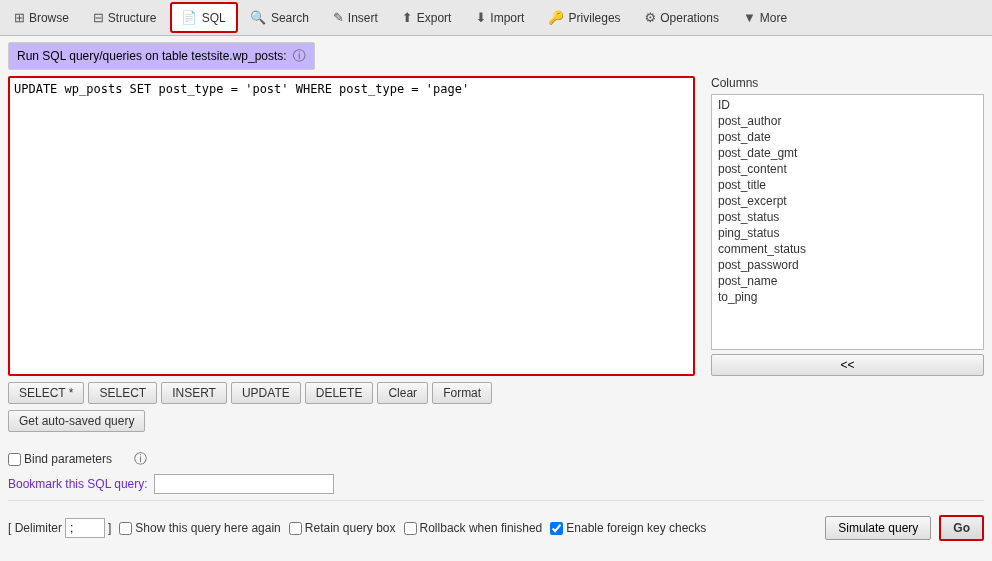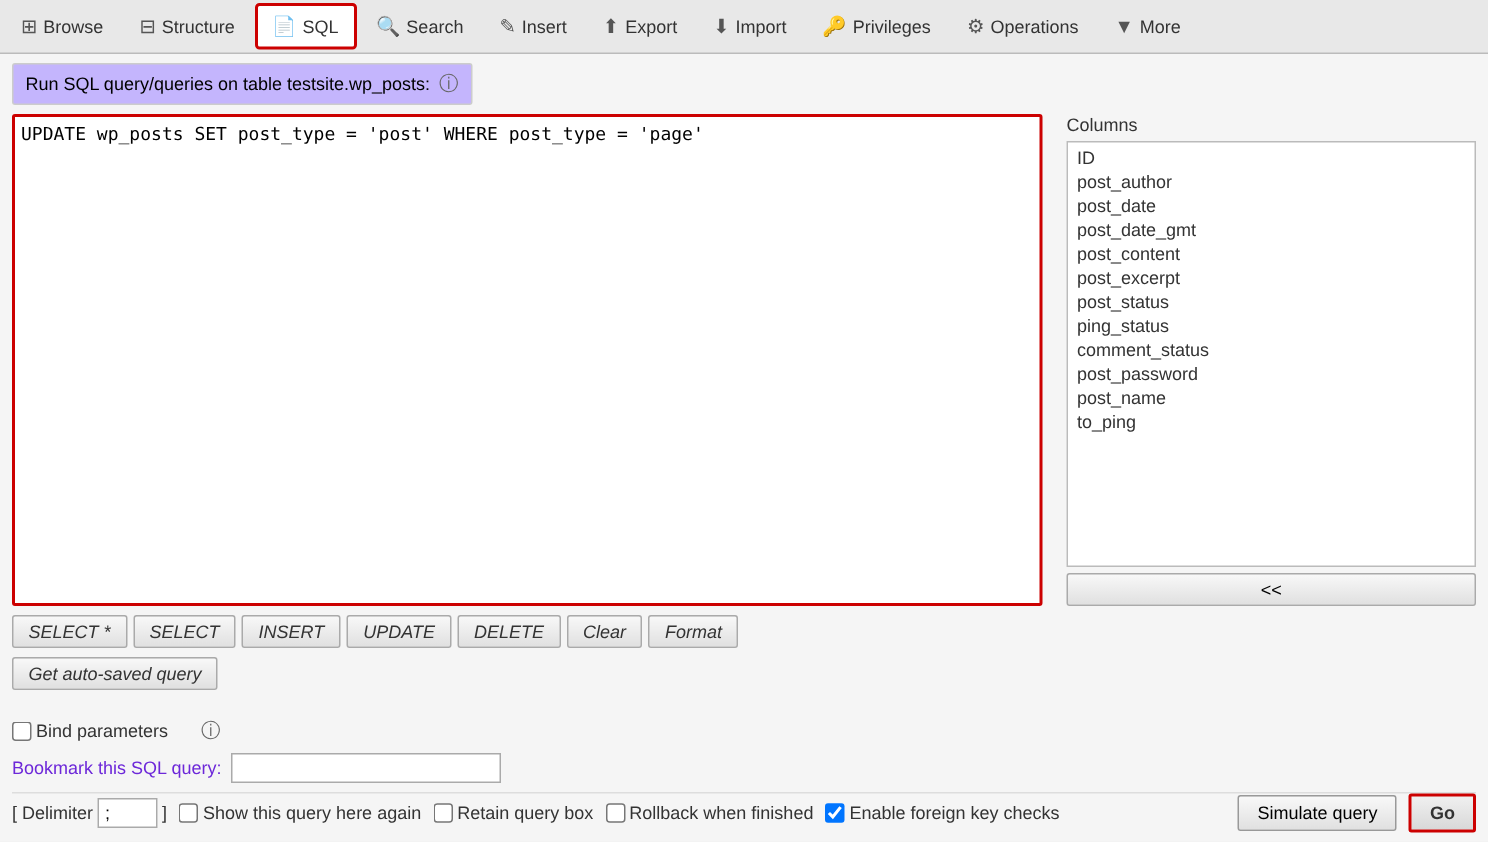--- a/index.html
+++ b/index.html
@@ -137,21 +137,20 @@
     }
 
     .btn {
       padding: 3px 10px;
       border: 1px solid #aaa;
       background: linear-gradient(to bottom, #f8f8f8, #e0e0e0);
       cursor: pointer;
       font-size: 12px;
       border-radius: 2px;
       color: #333;
-      font-style: italic;
     }
 
     
     .options-row {
       display: flex;
       gap: 22px;
       margin-top: 18px;
     }
     .options-row label {
       font-size: 12px;
@@ -180,21 +179,21 @@
       width: 180px;
       background: #fff;
     }
 
     
     .bottom-bar {
       display: flex;
       align-items: center;
       gap: 8px;
       margin-top: 6px;
-      padding: 0 0;
+      padding: 14px 0;
       flex-wrap: nowrap;
       border-top: 1px solid #ddd;
     }
     .delimiter-box {
       display: flex;
       align-items: center;
       gap: 3px;
       font-size: 12px;
       color: #333;
     }
@@ -202,20 +201,21 @@
       border: 1px solid #aaa;
       padding: 2px 4px;
       width: 40px;
       font-size: 12px;
       background: #fff;
     }
     .bottom-bar label {
       font-size: 12px;
       color: #333;
       display: flex;
+      align-items: center;
       gap: 3px;
       cursor: pointer;
       white-space: nowrap;
     }
 
     .simulate-btn {
       margin-left: auto;
       padding: 4px 12px;
       border: 1px solid #999;
       background: linear-gradient(to bottom, #f8f8f8, #e0e0e0);
@@ -327,20 +327,21 @@
     </div>
 
     <div class="columns-panel">
       <div class="columns-title">Columns</div>
       <div class="columns-list" id="columns-list">
           <div>ID</div>
           <div>post_author</div>
           <div>post_date</div>
           <div>post_date_gmt</div>
           <div>post_content</div>
+          <div>post_title</div>
           <div>post_excerpt</div>
           <div>post_status</div>
           <div>ping_status</div>
           <div>comment_status</div>
           <div>post_password</div>
           <div>post_name</div>
           <div>to_ping</div>
         </div>
       <button class="insert-col-btn">&lt;&lt;</button>
     </div>

